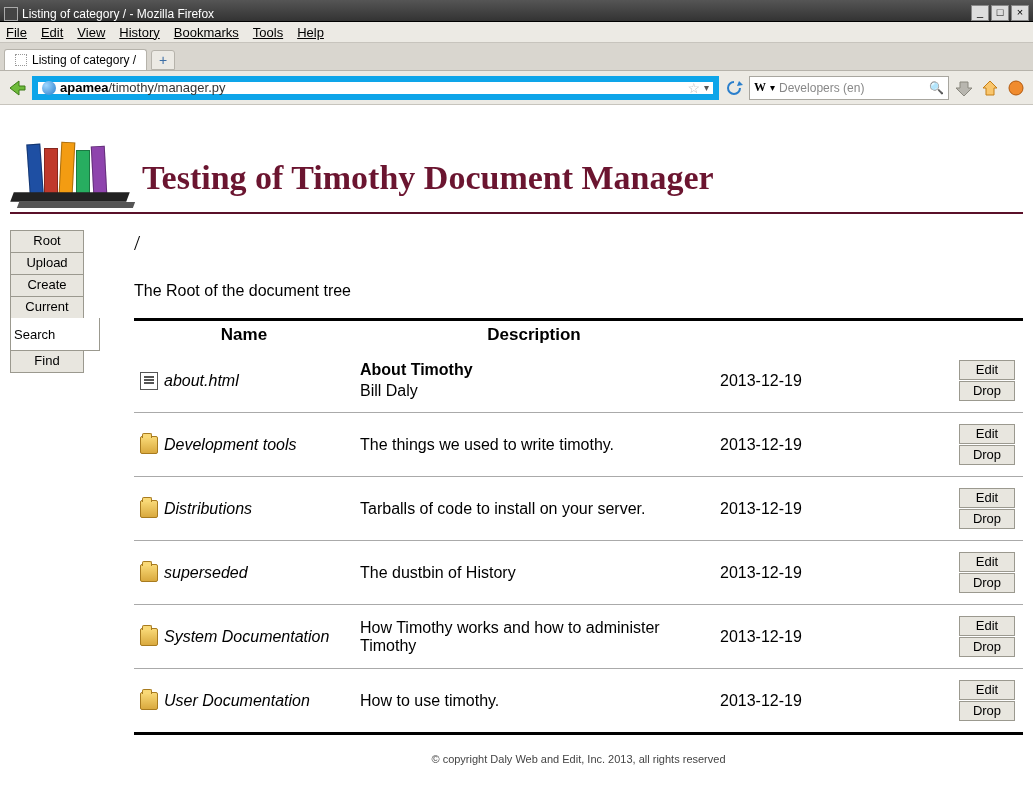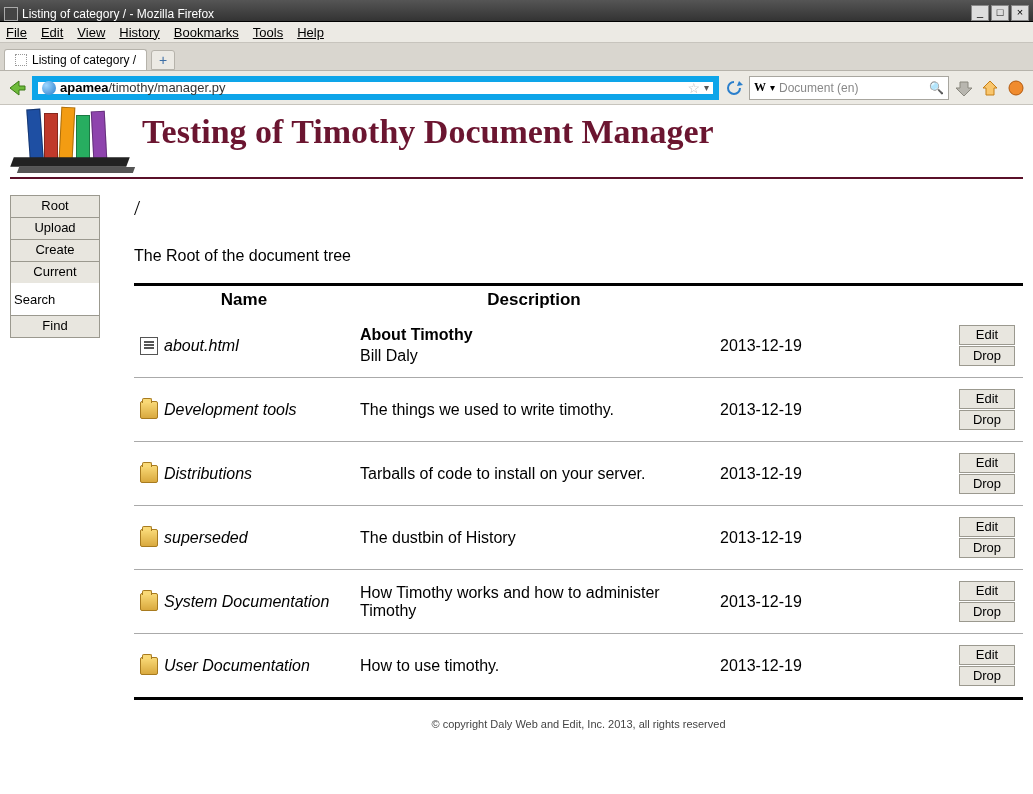--- a/index.html
+++ b/index.html
@@ -105,43 +105,45 @@
 }
 .searchbox .sglass { color:#666; }
 .iconbtn { width:22px; height:22px; display:flex;align-items:center;justify-content:center; font-size:16px; }
 
 
 .page {
   padding: 0 10px 10px 10px;
 }
 .header {
   display:flex;
+  align-items:center;
   gap:12px;
   border-bottom:2px solid #5a1029;
   padding: 8px 0 4px 0;
+  margin-top: 35px;
 }
 .logo { width:120px; height:60px; position:relative; }
 .logo .shelf { position:absolute; bottom:5px; left:2px; width:116px; height:12px; background:#222; transform:skewX(-20deg) scaleY(0.8); }
 .logo .shelf2 { position:absolute; bottom:0px; left:8px; width:116px; height:6px; background:#555; transform:skewX(-20deg); }
 .logo .book { position:absolute; bottom:14px; width:14px; height:44px; border:1px solid rgba(0,0,0,0.3); }
 .logo .b1 { left:18px; background:#1e4fa3; height:50px; transform:rotate(-4deg);}
 .logo .b2 { left:34px; background:#c0392b; height:46px;}
 .logo .b3 { left:50px; background:#f39c12; height:52px; transform:rotate(3deg);}
 .logo .b4 { left:66px; background:#27ae60; height:44px;}
 .logo .b5 { left:82px; background:#8e44ad; height:48px; transform:rotate(-3deg);}
 .page-title {
   font-family: Georgia, "Times New Roman", serif;
   font-weight: bold;
   color: #6b1530;
   font-size: 34px;
 }
 .columns { display:flex; gap:24px; padding-top:16px; }
 .sidebar { width:100px; flex-shrink:0; }
 .side-btn {
-  display:block; width:90px; height:22px;
+  display:block; width:74px; height:22px;
   background:#e8e6df;
   border:1px solid #9b998f;
   font-size:13px;
   text-align:center;
   line-height:20px;
   margin-bottom:0;
   border-bottom:none;
 }
 .side-btn:last-of-type { border-bottom:1px solid #9b998f; }
 .side-input {
@@ -236,21 +238,21 @@
   </div>
   <div class="iconbtn">
     <svg width="18" height="18">
         <path d="M9 3 a6 6 0 1 0 6 6" fill="none" stroke="#2a7fcc" stroke-width="2"></path>
         <polygon points="14,2 18,6 12,7" fill="#2a7fcc"></polygon>
       </svg>
   </div>
   <div class="searchbox">
     <span style="font-family:serif;font-weight:bold;">W</span>
     <span style="font-size:10px">▾</span>
-    <span style="color:#888">Document (en)</span>
+    <span style="color:#888">Developers (en)</span>
     <span class="sglass" style="margin-left:auto">🔍</span>
   </div>
   <div class="iconbtn">
     <svg width="18" height="18">
         <polygon points="5,3 13,3 13,9 17,9 9,17 1,9 5,9" fill="#b8b6af" stroke="#8a887f"></polygon>
       </svg>
   </div>
   <div class="iconbtn">
     <svg width="18" height="18">
         <polygon points="9,2 16,9 13,9 13,16 5,16 5,9 2,9" fill="#f9c66d" stroke="#c47e16"></polygon>

